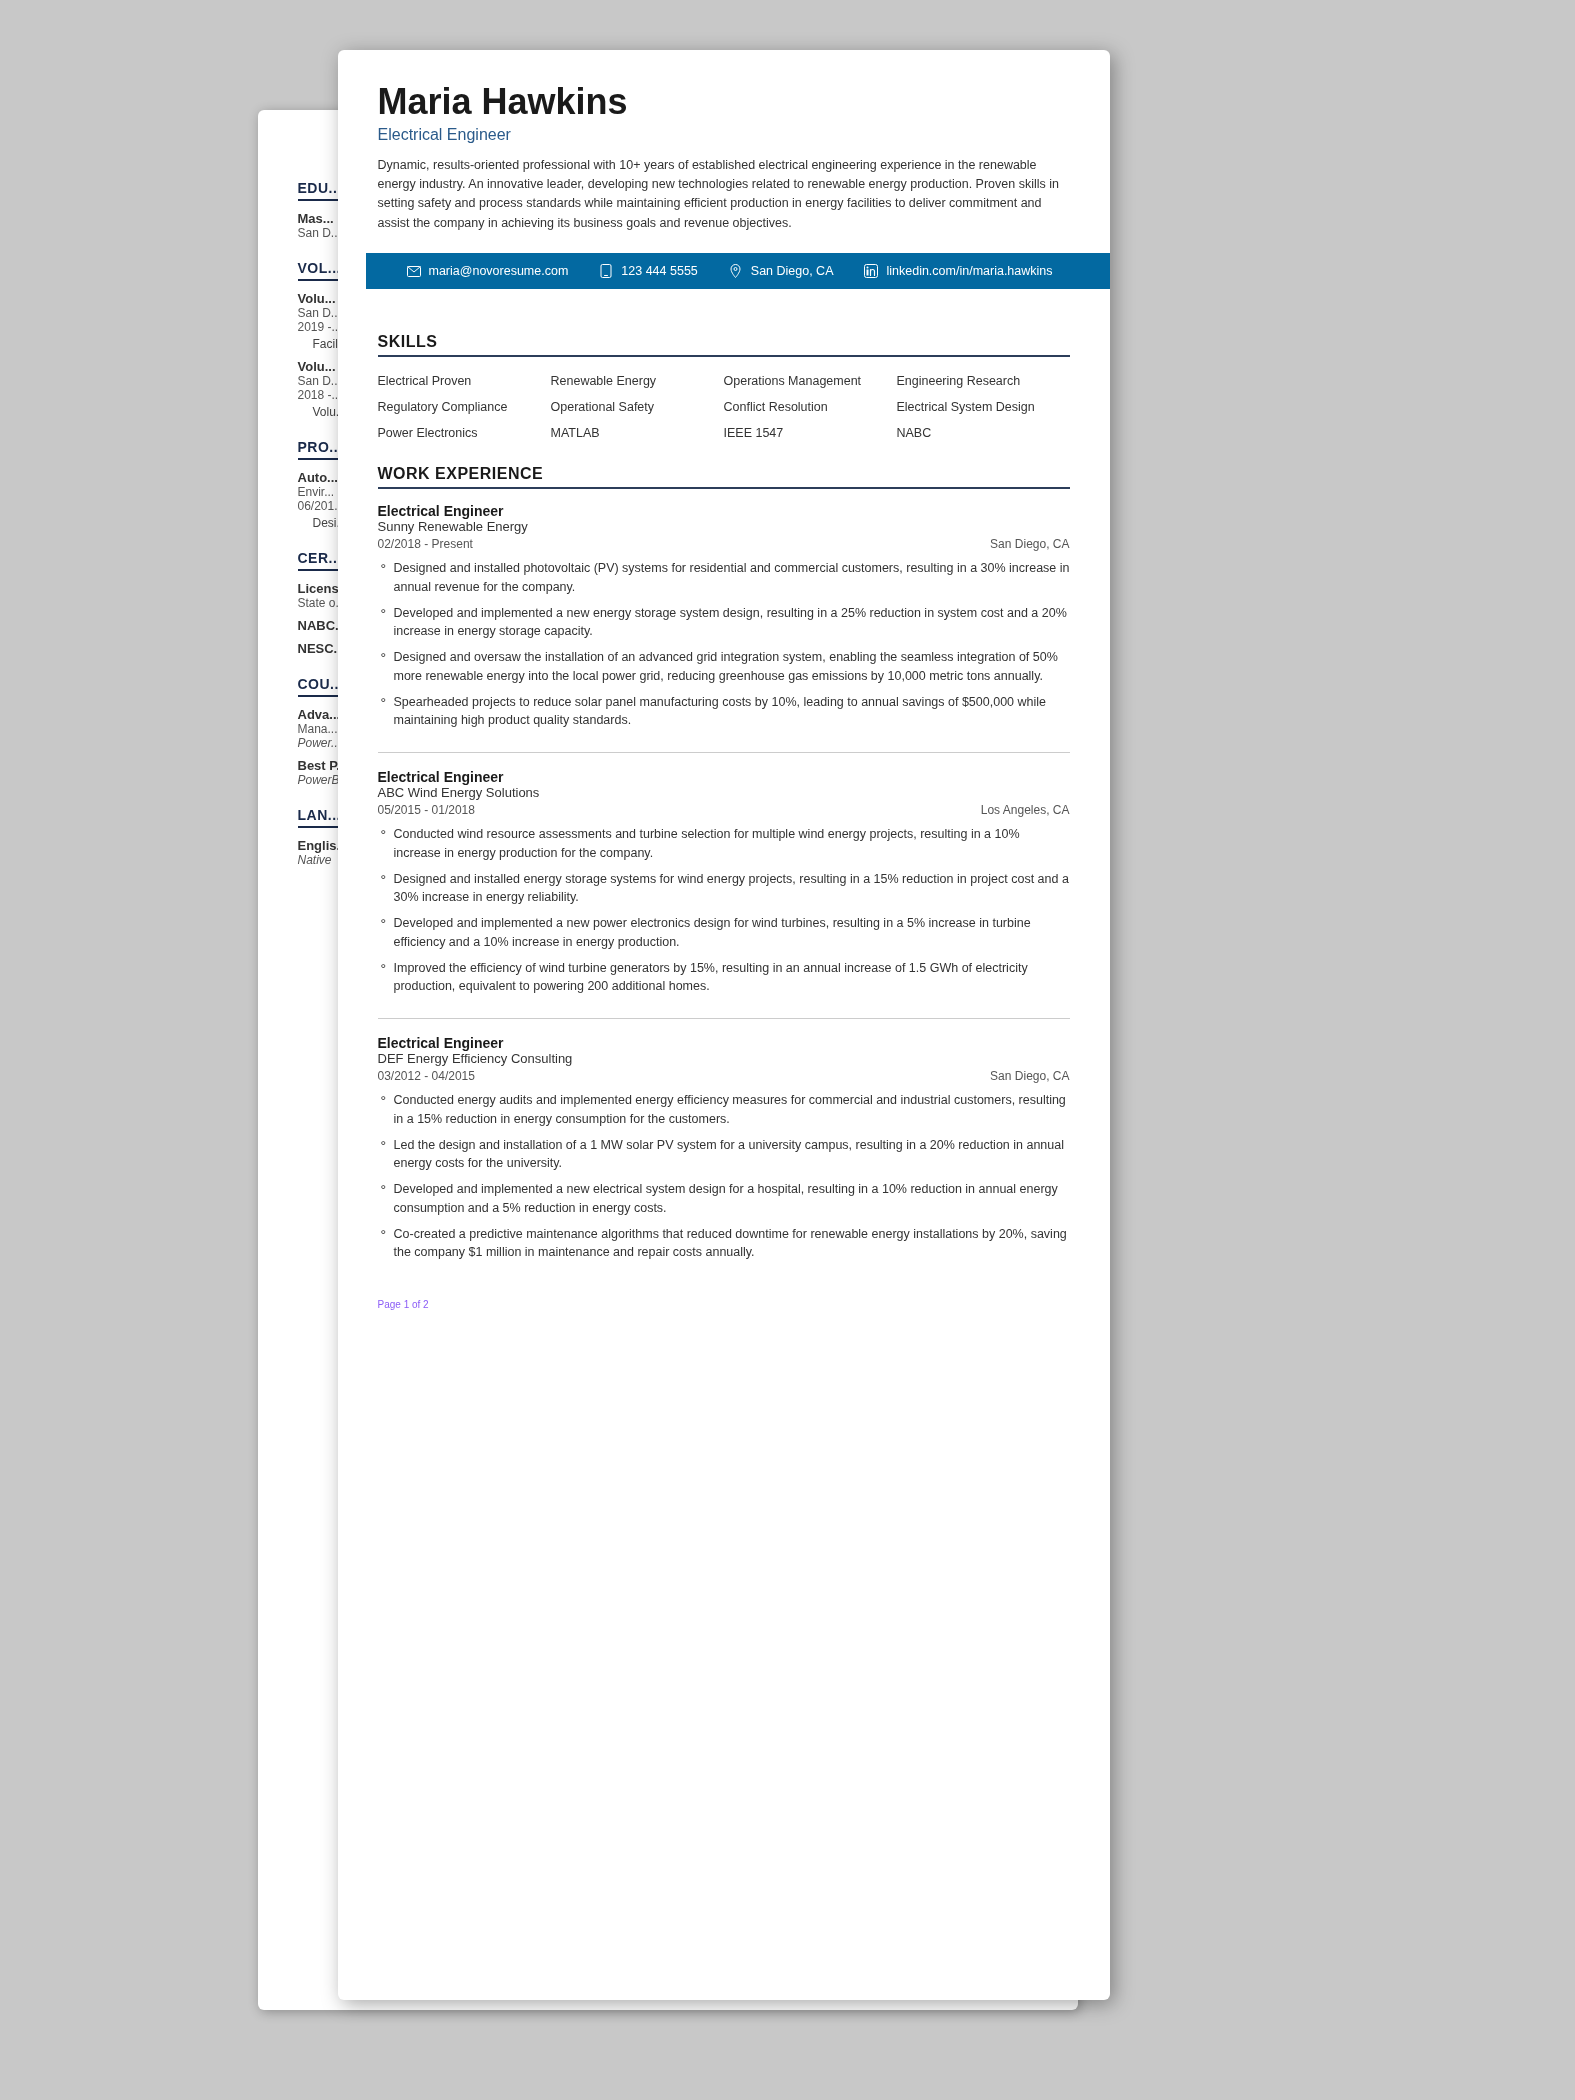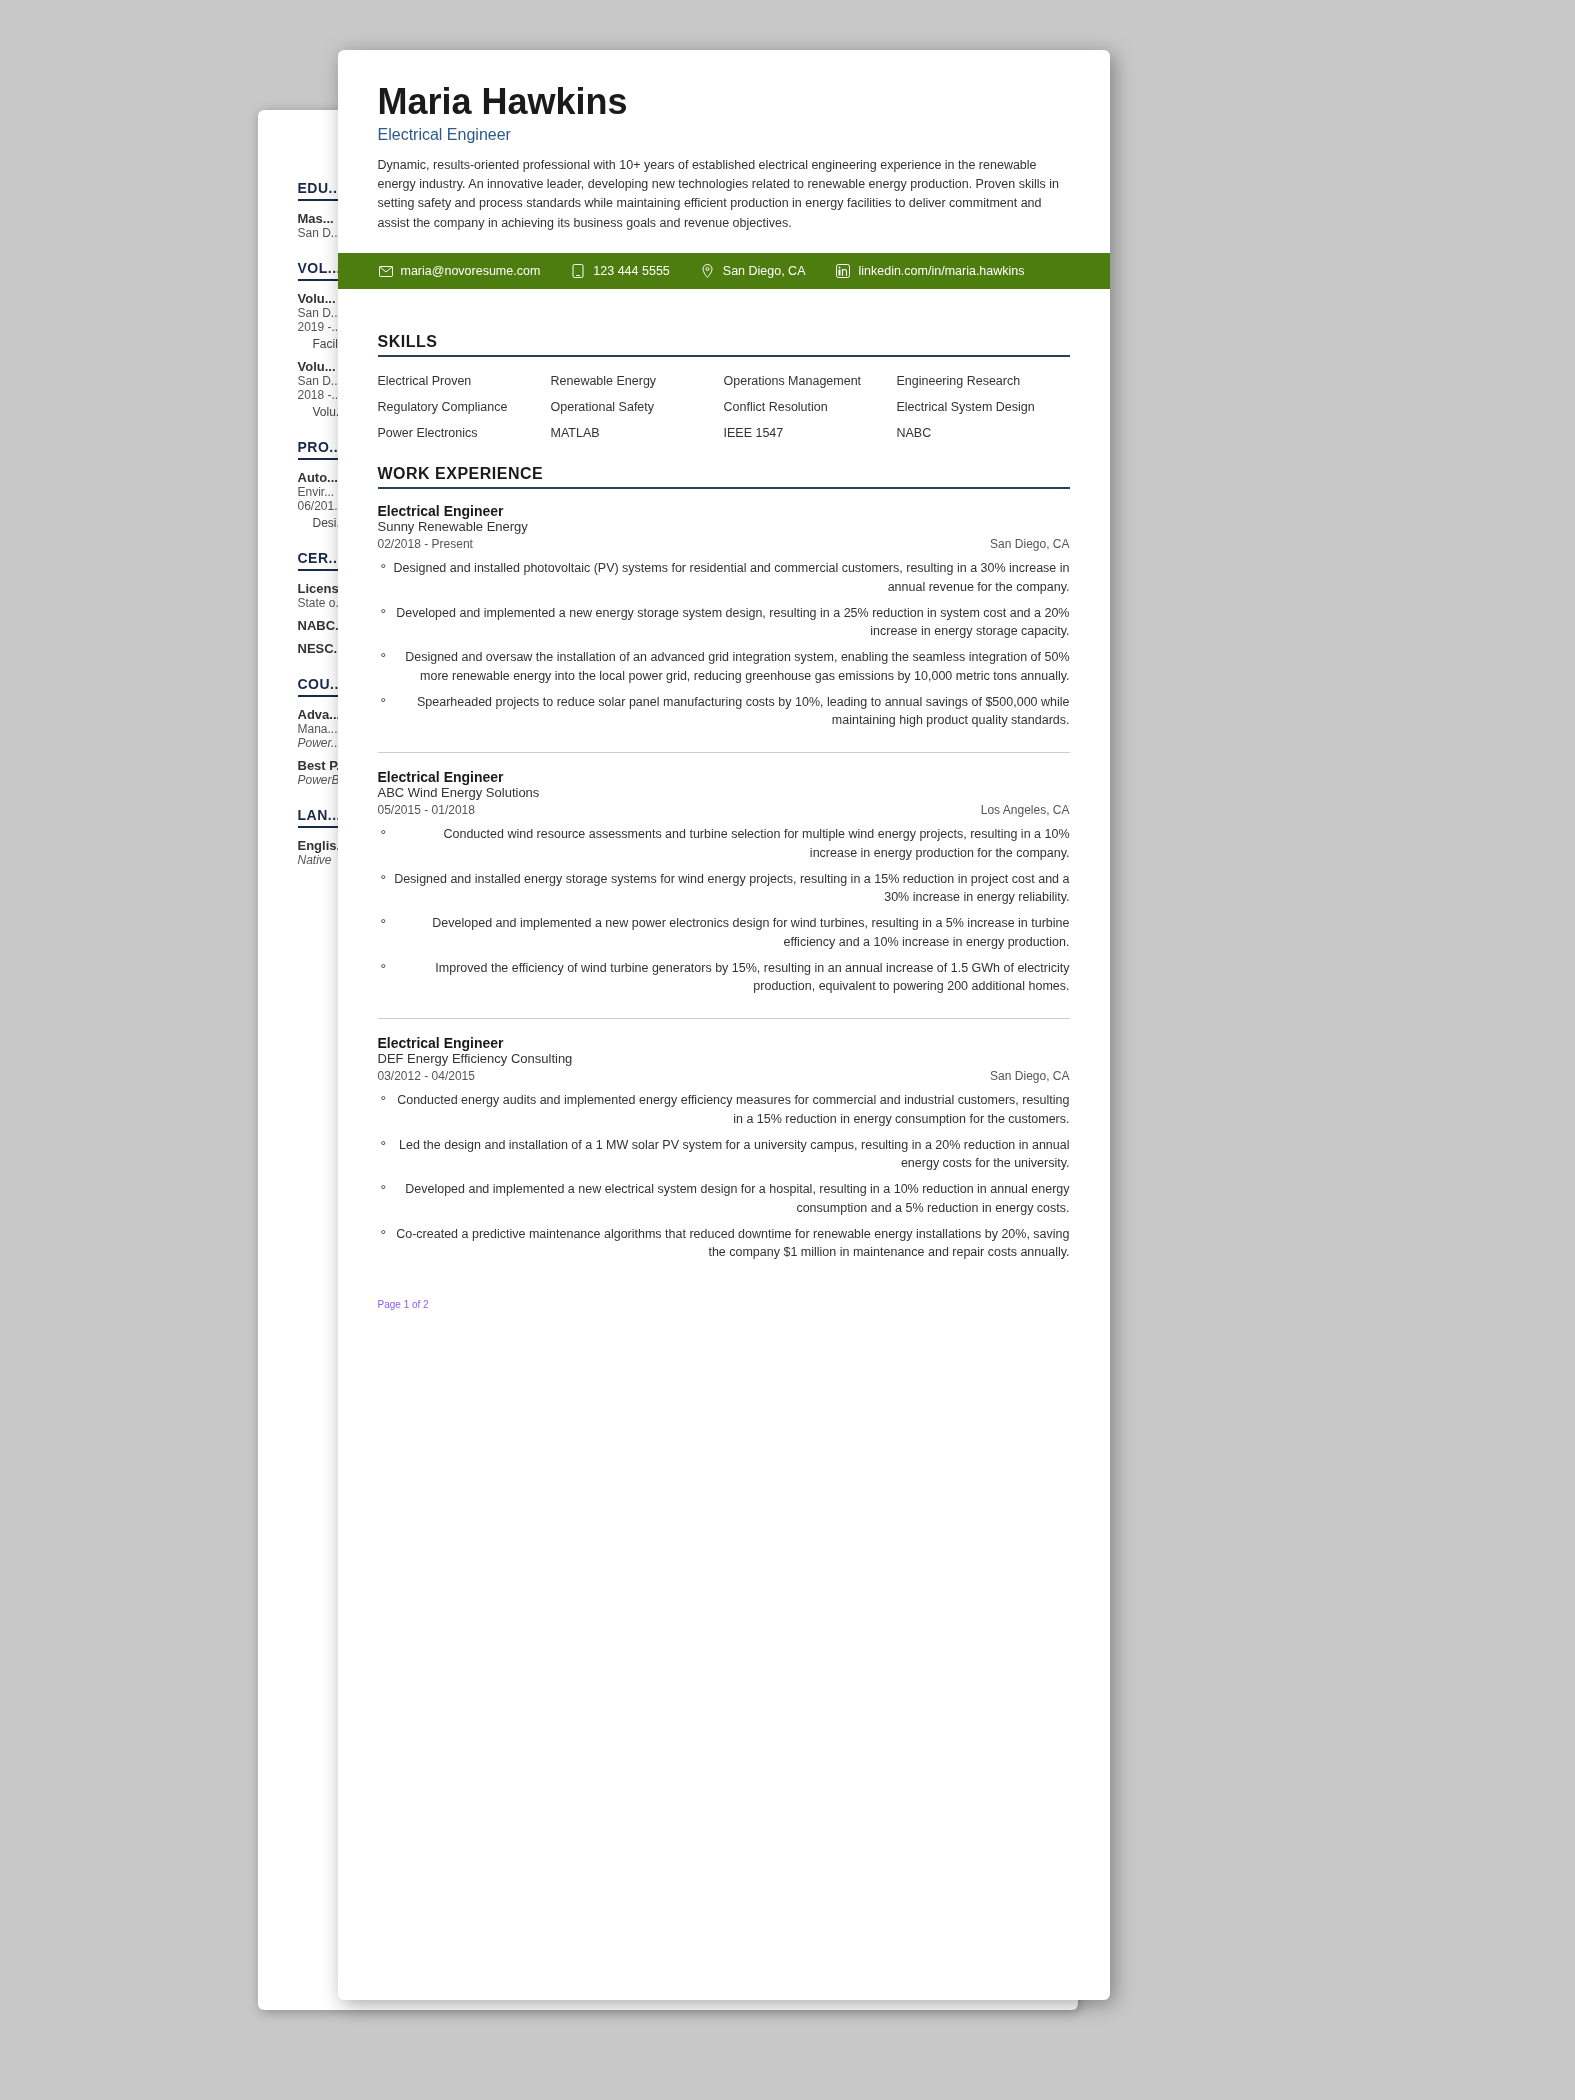--- a/index.html
+++ b/index.html
@@ -114,26 +114,27 @@
       margin-bottom: 12px;
     }
 
     .candidate-summary {
       font-size: 12.5px;
       color: #333;
       line-height: 1.55;
     }
 
     .contact-bar {
-      background: #4d7c0f;
+      background: #0369a1;
       padding: 10px 40px;
       display: flex;
       align-items: center;
       gap: 30px;
       flex-wrap: wrap;
+      margin-left: 28px;
     }
 
     .contact-item {
       display: flex;
       align-items: center;
       gap: 7px;
       color: white;
       font-size: 12.5px;
     }
 
@@ -193,21 +194,20 @@
       display: flex;
       justify-content: space-between;
       font-size: 12px;
       color: #555;
       margin: 3px 0 8px 0;
     }
 
     .work-bullets {
       list-style: none;
       padding: 0;
-      text-align: right;
     }
 
     .work-bullets li {
       font-size: 12.5px;
       color: #333;
       margin-bottom: 7px;
       padding-left: 16px;
       position: relative;
       line-height: 1.5;
     }

